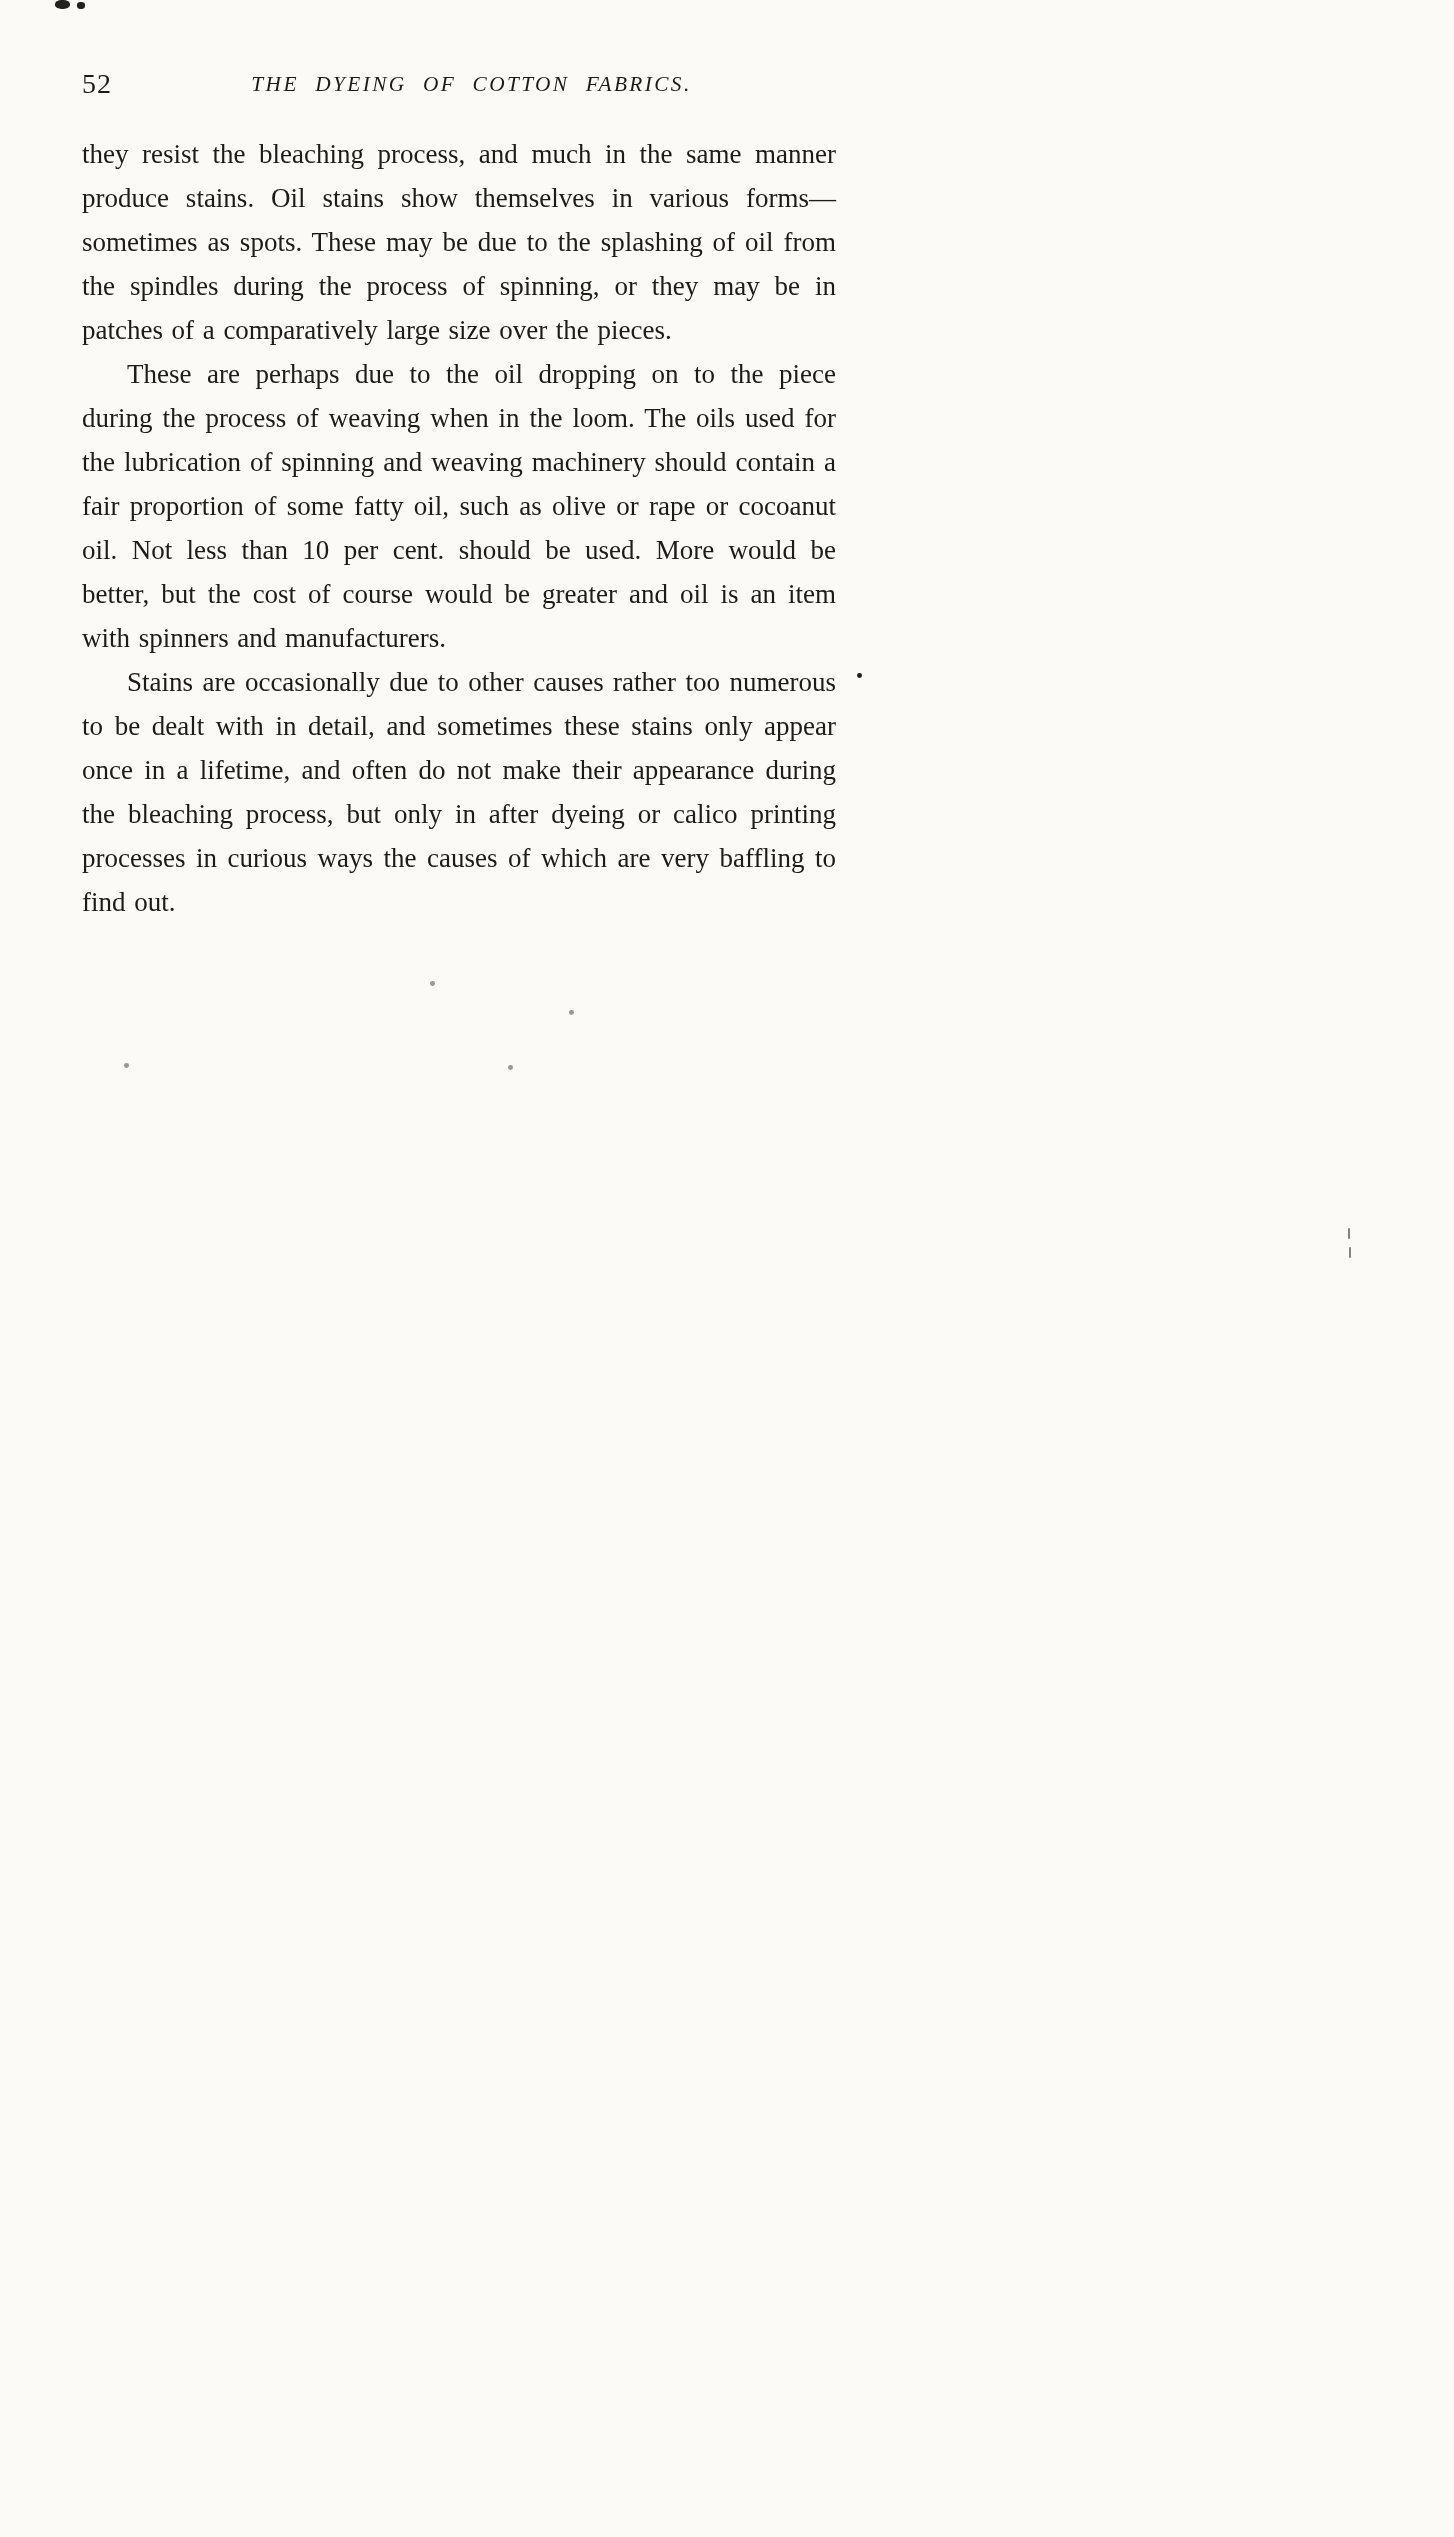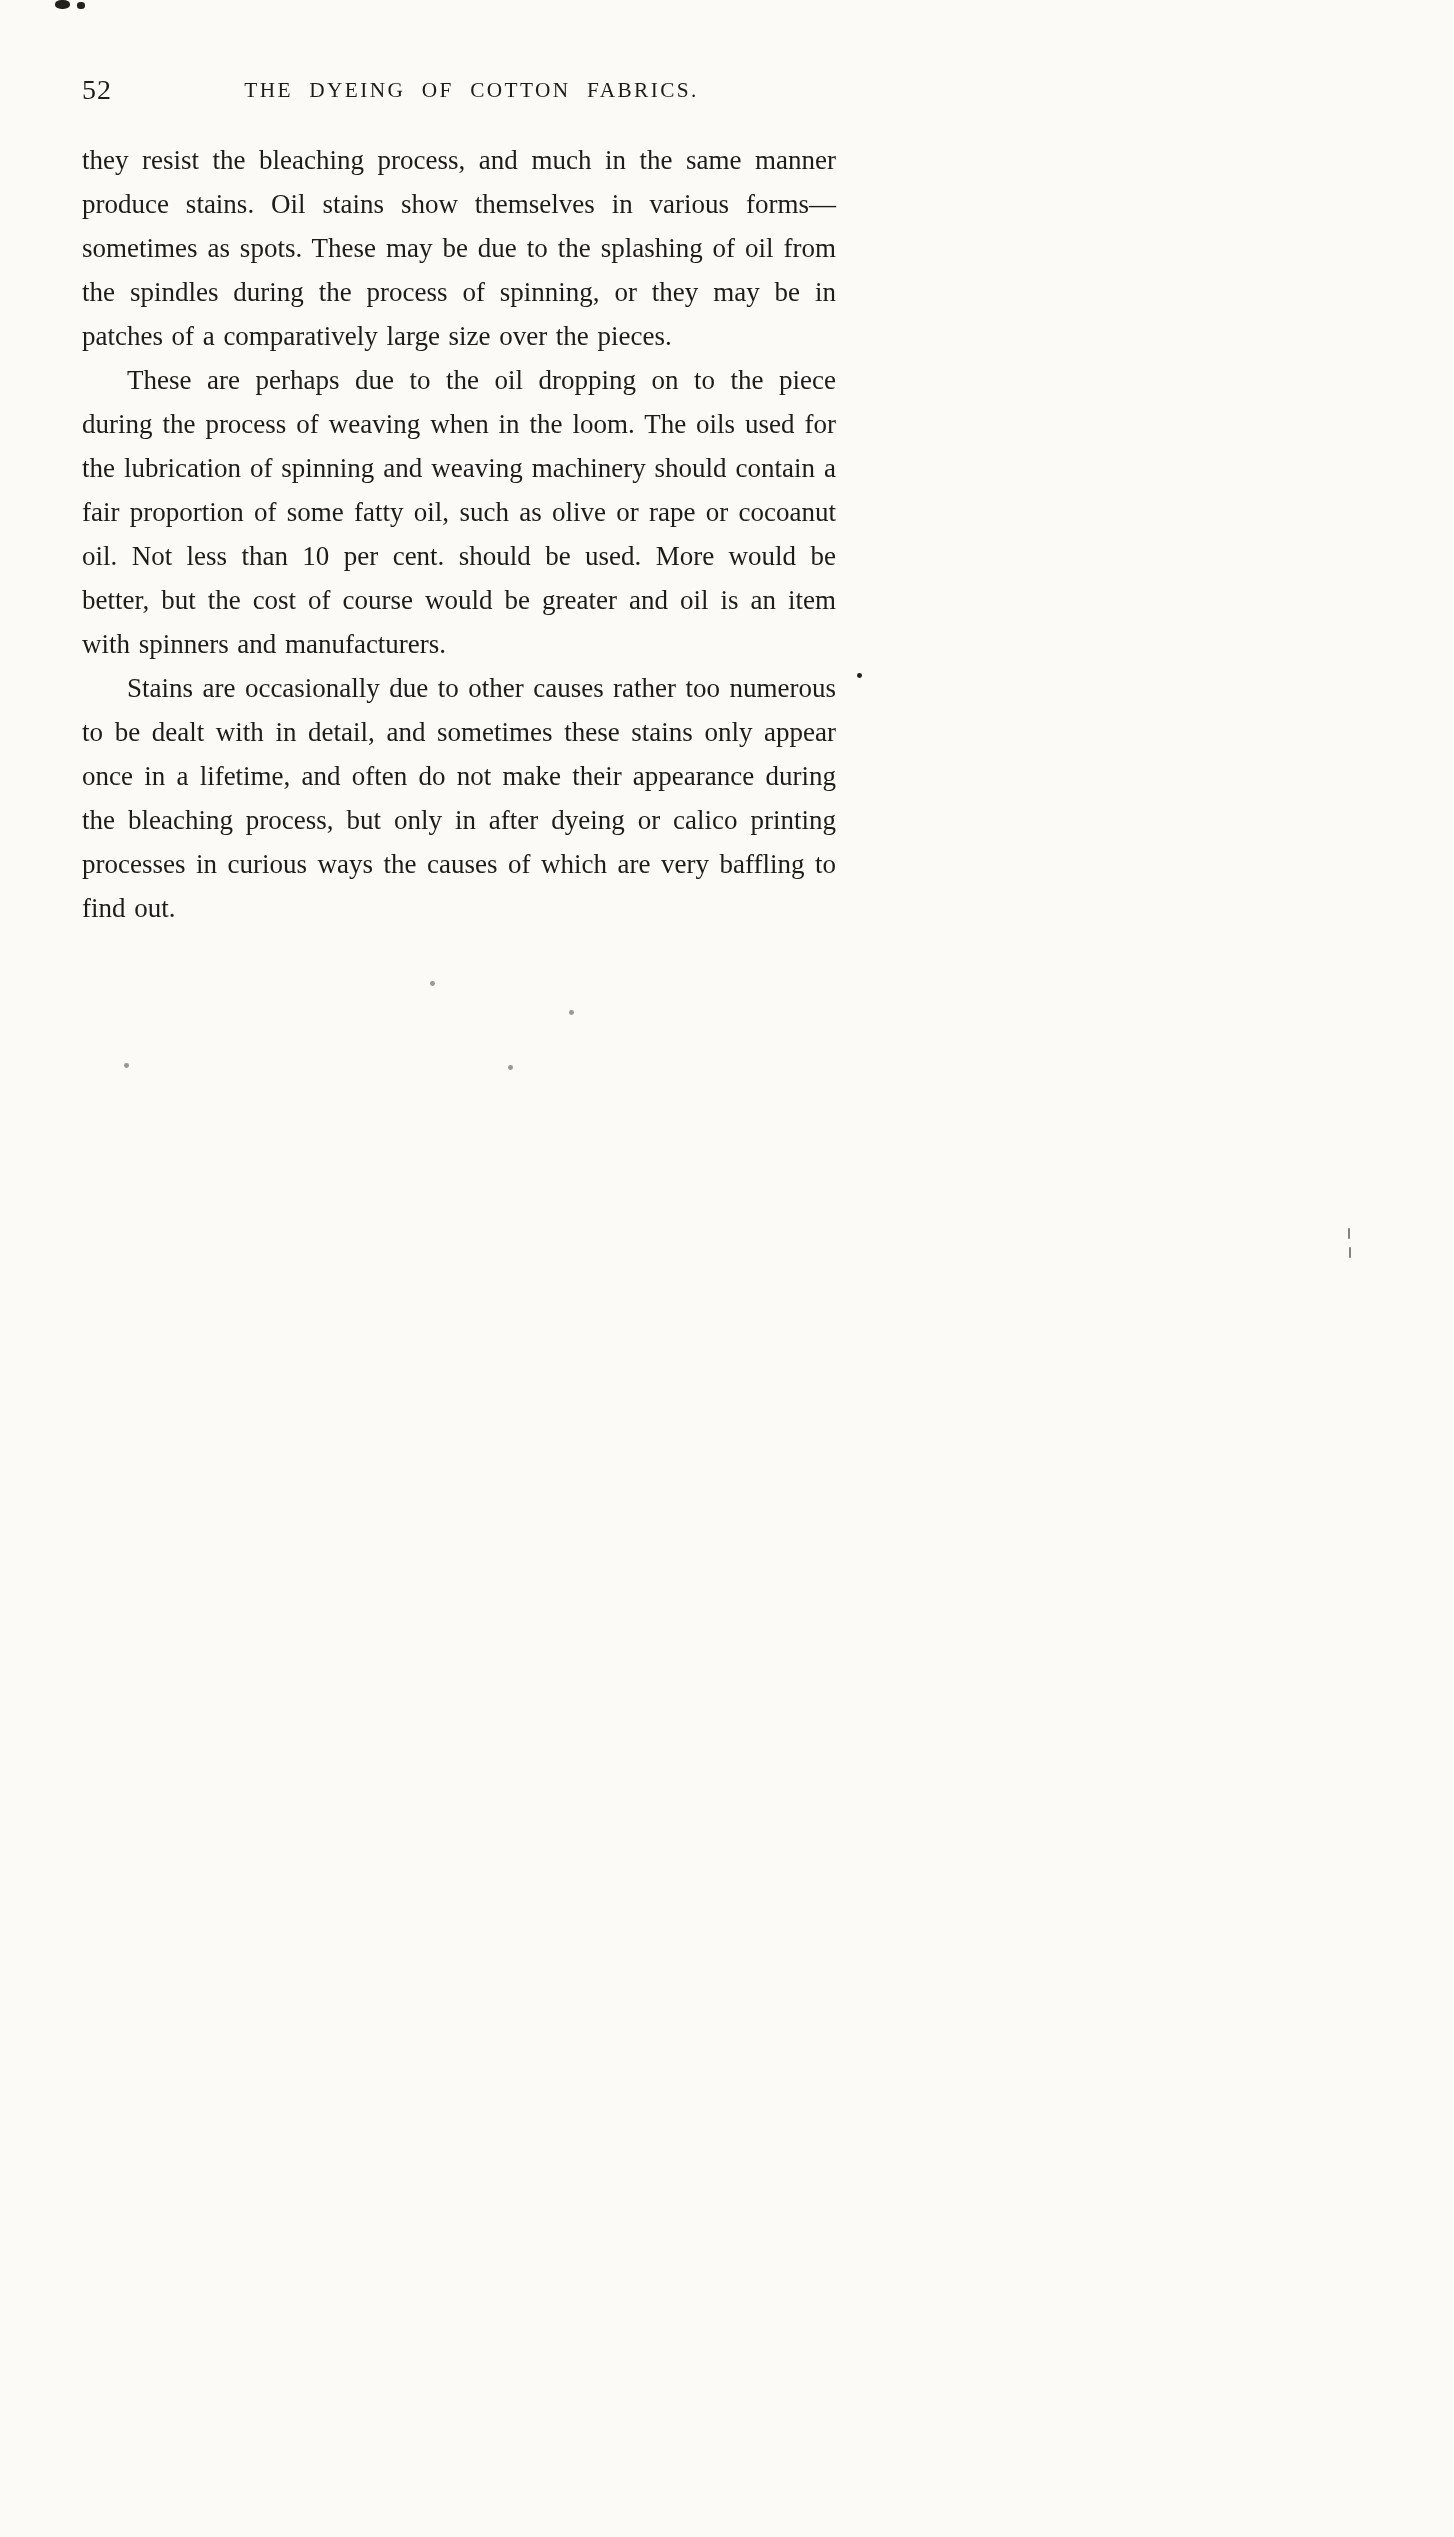--- a/index.html
+++ b/index.html
@@ -13,21 +13,21 @@
     height: 2538px;
     margin: 0 auto;
     background: var(--paper, #fbfaf6);
     overflow: hidden;
     color: var(--ink, #1e1c1a);
     font-family: "Liberation Serif", "DejaVu Serif", serif;
   }
   .text-block {
     position: absolute;
     left: 82px;
-    top: 72px;
+    top: 66px;
     width: 754px;
   }
   .running-head {
     position: relative;
     height: 41px;
     margin-bottom: 25px;
   }
   .page-num {
     position: absolute;
     left: 0;
@@ -37,20 +37,21 @@
   }
   .head-title {
     display: block;
     text-align: center;
     font-size: 21.3px;
     letter-spacing: 2.4px;
     word-spacing: 8.7px;
     padding-left: 25px;
     padding-top: 5.8px;
     white-space: nowrap;
+    font-style: italic;
   }
   .para {
     margin: 0;
     font-size: 27px;
     line-height: 44px;
     text-align: justify;
     word-spacing: 1.9px;
   }
   .para.indent {
     text-indent: 45px;

